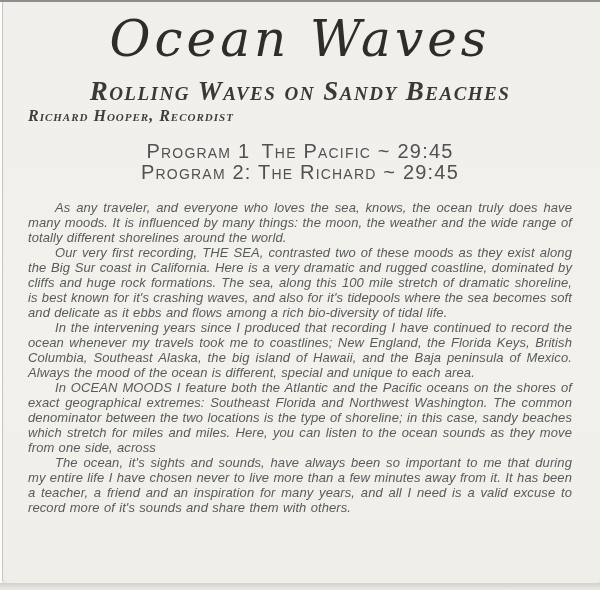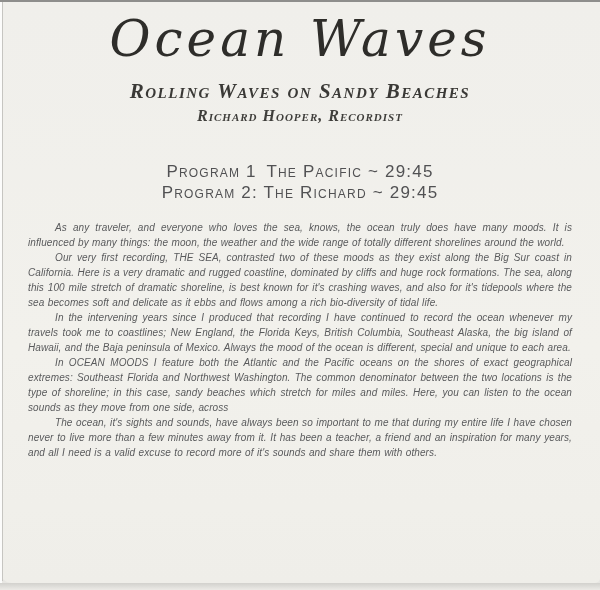--- a/index.html
+++ b/index.html
@@ -73,52 +73,51 @@
     letter-spacing: 4px;
     color: #2e2d2a;
   }
   .subtitle {
     margin-top: 12px;
     text-align: center;
     font-family: "Liberation Serif", serif;
     font-style: italic;
     font-weight: bold;
     font-variant: small-caps;
-    font-size: 21px;
+    font-size: 27px;
     line-height: 23px;
     letter-spacing: 1.5px;
     color: #3a3936;
   }
   .credit {
     margin-top: 3px;
-    text-align: center;
     font-family: "Liberation Serif", serif;
     font-style: italic;
     font-weight: bold;
     font-variant: small-caps;
     font-size: 16px;
     line-height: 19px;
     letter-spacing: 1px;
     color: #3f3e3b;
   }
   .programs {
-    margin-top: 36px;
+    margin-top: 16px;
     text-align: center;
     font-family: "Liberation Sans", sans-serif;
     font-variant: small-caps;
-    font-size: 17px;
+    font-size: 20px;
     line-height: 21px;
     letter-spacing: 1.2px;
     color: #515153;
   }
   .body-text {
     margin-top: 17px;
     font-family: "Liberation Sans", sans-serif;
     font-style: italic;
-    font-size: 10px;
+    font-size: 13px;
     line-height: 15px;
     letter-spacing: 0.1px;
     word-spacing: 0.5px;
     color: #595a5c;
     text-align: justify;
   }
   .body-text p {
     margin: 0;
     text-indent: 27px;
   }

